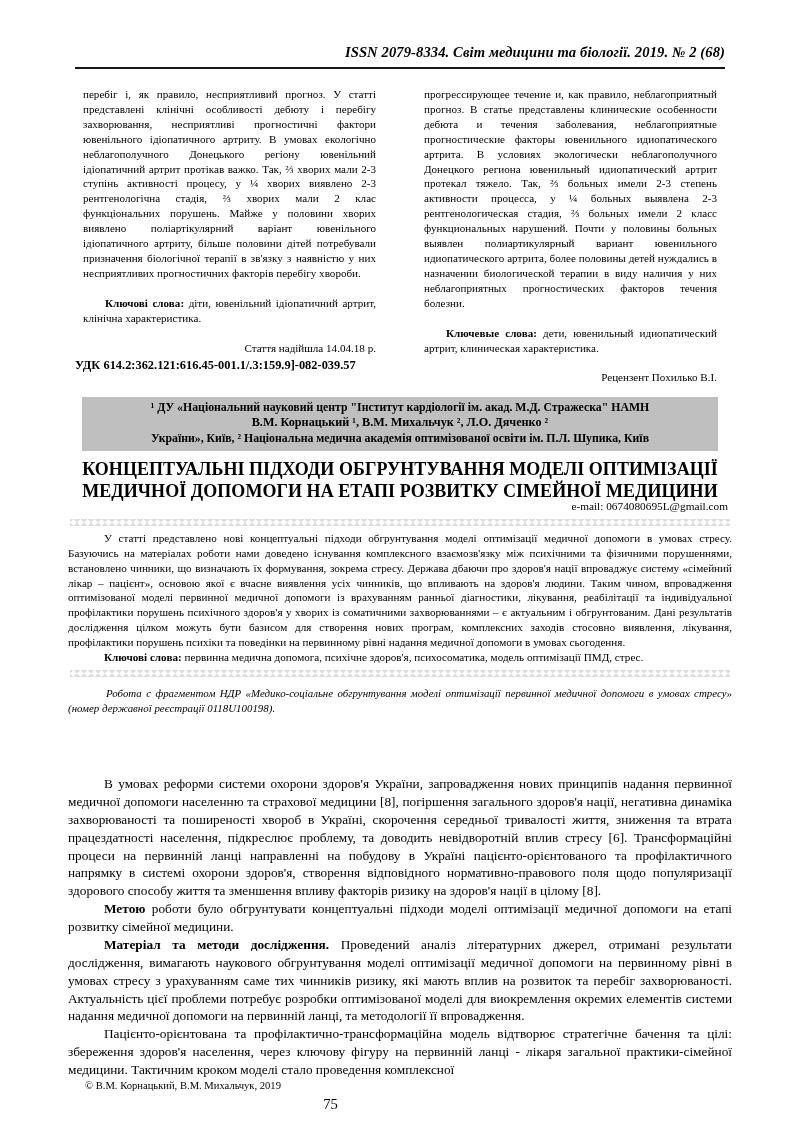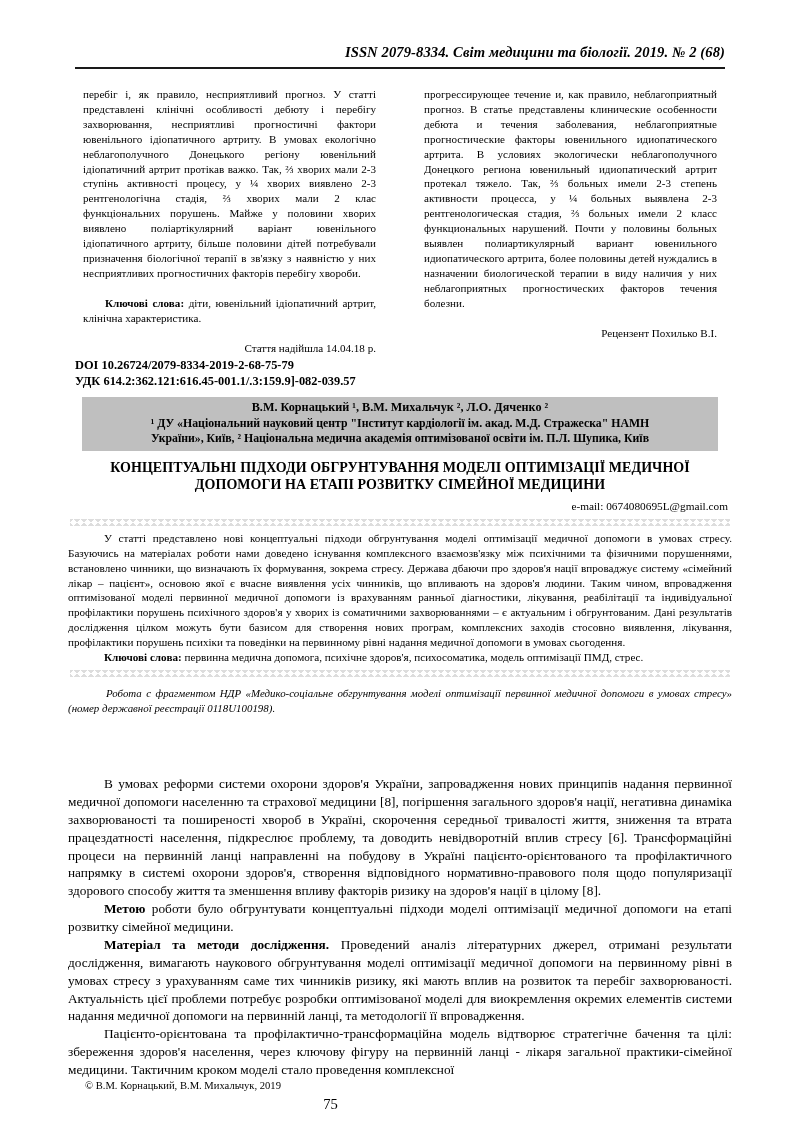--- a/index.html
+++ b/index.html
@@ -105,21 +105,21 @@
   .affil { font-size: 11.8px; }
 
   
   .article-title {
     position: absolute;
     left: 80px;
     top: 459px;
     width: 640px;
     text-align: center;
     font-weight: bold;
-    font-size: 14px;
+    font-size: 18px;
     line-height: 1.22;
     letter-spacing: 0.05px;
   }
   .email-line {
     position: absolute;
     right: 72px;
     top: 500px;
     font-size: 11.3px;
   }
 
@@ -205,32 +205,32 @@
   <div class="runhead-rule"></div>
 
   <div class="abstract-cols">
     <div class="abstract-col">
       <p>перебіг і, як правило, несприятливий прогноз. У статті представлені клінічні особливості дебюту і перебігу захворювання, несприятливі прогностичні фактори ювенільного ідіопатичного артриту. В умовах екологічно неблагополучного Донецького регіону ювенільний ідіопатичний артрит протікав важко. Так, ⅔ хворих мали 2-3 ступінь активності процесу, у ¼ хворих виявлено 2-3 рентгенологічна стадія, ⅔ хворих мали 2 клас функціональних порушень. Майже у половини хворих виявлено поліартікулярний варіант ювенільного ідіопатичного артриту, більше половини дітей потребували призначення біологічної терапії в зв'язку з наявністю у них несприятливих прогностичних факторів перебігу хвороби.</p>
       <p class="kw-para"><span class="kw-lead">Ключові слова:</span><span> діти, ювенільний ідіопатичний артрит, клінічна характеристика.</span></p>
       <p class="received">Стаття надійшла 14.04.18 р.</p>
     </div>
     <div class="abstract-col">
       <p>прогрессирующее течение и, как правило, неблагоприятный прогноз. В статье представлены клинические особенности дебюта и течения заболевания, неблагоприятные прогностические факторы ювенильного идиопатического артрита. В условиях экологически неблагополучного Донецкого региона ювенильный идиопатический артрит протекал тяжело. Так, ⅔ больных имели 2-3 степень активности процесса, у ¼ больных выявлена 2-3 рентгенологическая стадия, ⅔ больных имели 2 класс функциональных нарушений. Почти у половины больных выявлен полиартикулярный вариант ювенильного идиопатического артрита, более половины детей нуждались в назначении биологической терапии в виду наличия у них неблагоприятных прогностических факторов течения болезни.</p>
+      <p class="kw-para"><span class="kw-lead">Ключевые слова:</span><span> дети, ювенильный идиопатический артрит, клиническая характеристика.</span></p>
       <p class="received">Рецензент Похилько В.І.</p>
     </div>
   </div>
 
   <div class="doi-block">
-    <div>DOI 10.26724/2079-8334-2019-2-68-75-79</div>
     <div>УДК 614.2:362.121:616.45-001.1/.3:159.9]-082-039.57</div>
   </div>
 
   <div class="authors-band">
+    <span class="authors-line affil">¹ ДУ «Національний науковий центр "Інститут кардіології ім. акад. М.Д. Стражеска" НАМН</span>
     <span class="authors-line">В.М. Корнацький ¹, В.М. Михальчук ², Л.О. Дяченко ²</span>
-    <span class="authors-line affil">¹ ДУ «Національний науковий центр "Інститут кардіології ім. акад. М.Д. Стражеска" НАМН</span>
     <span class="authors-line affil">України», Київ,  ² Національна медична академія оптимізованої освіти ім. П.Л. Шупика, Київ</span>
   </div>
 
   <div class="article-title">КОНЦЕПТУАЛЬНІ ПІДХОДИ ОБГРУНТУВАННЯ МОДЕЛІ ОПТИМІЗАЦІЇ МЕДИЧНОЇ ДОПОМОГИ НА ЕТАПІ РОЗВИТКУ СІМЕЙНОЇ МЕДИЦИНИ</div>
   <div class="email-line">e-mail: 0674080695L@gmail.com</div>
 
   <div class="wavy" style="top:519px;"></div>
 
   <div class="main-abstract">
     <p>У статті представлено нові концептуальні підходи обгрунтування моделі оптимізації медичної допомоги в умовах стресу. Базуючись на матеріалах роботи нами доведено існування комплексного взаємозв'язку між психічними та фізичними порушеннями, встановлено чинники, що визначають їх формування, зокрема стресу. Держава дбаючи про здоров'я нації впроваджує систему «сімейний лікар – пацієнт», основою якої є вчасне виявлення усіх чинників, що впливають на здоров'я людини. Таким чином, впровадження оптимізованої моделі первинної медичної допомоги із врахуванням ранньої діагностики, лікування, реабілітації та індивідуальної профілактики порушень психічного здоров'я у хворих із соматичними захворюваннями – є актуальним і обгрунтованим. Дані результатів дослідження цілком можуть бути базисом для створення нових програм, комплексних заходів стосовно виявлення, лікування, профілактики порушень психіки та поведінки на первинному рівні надання медичної допомоги в умовах сьогодення.</p>

